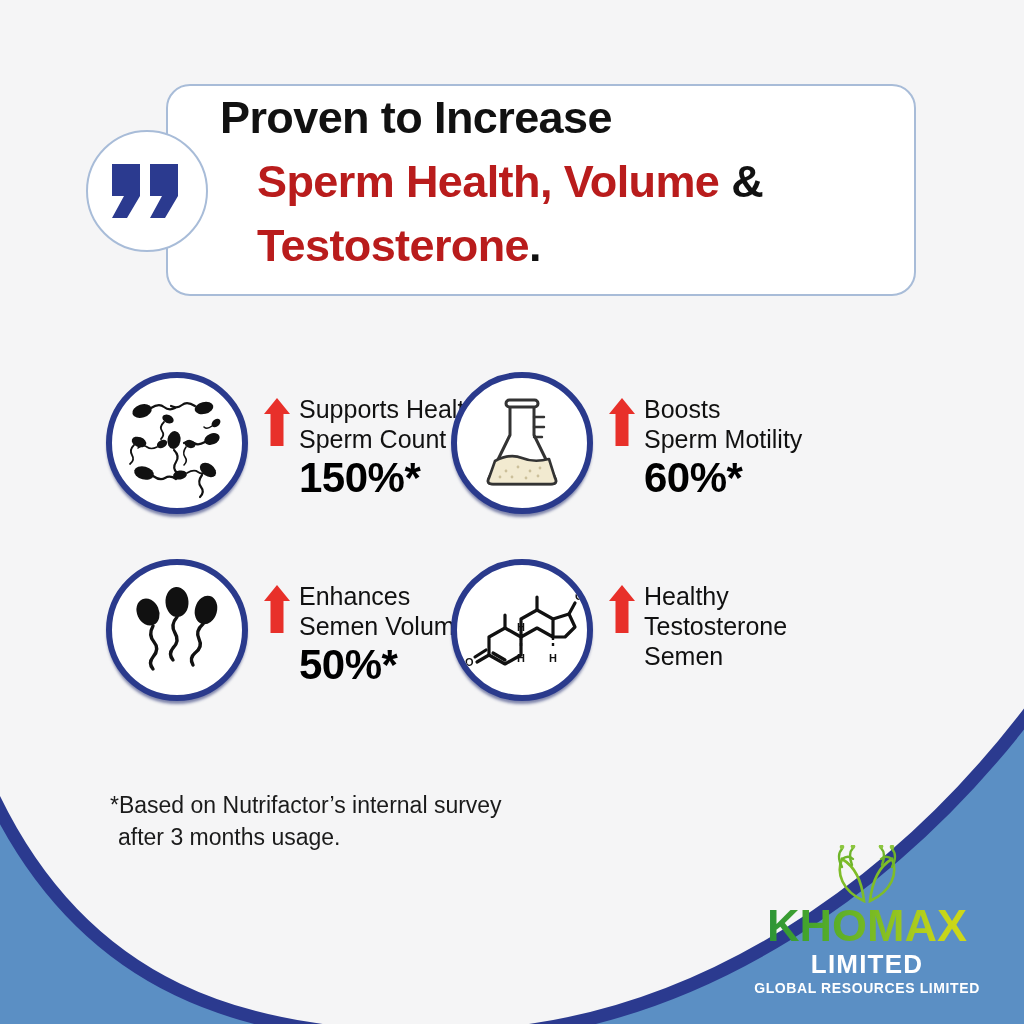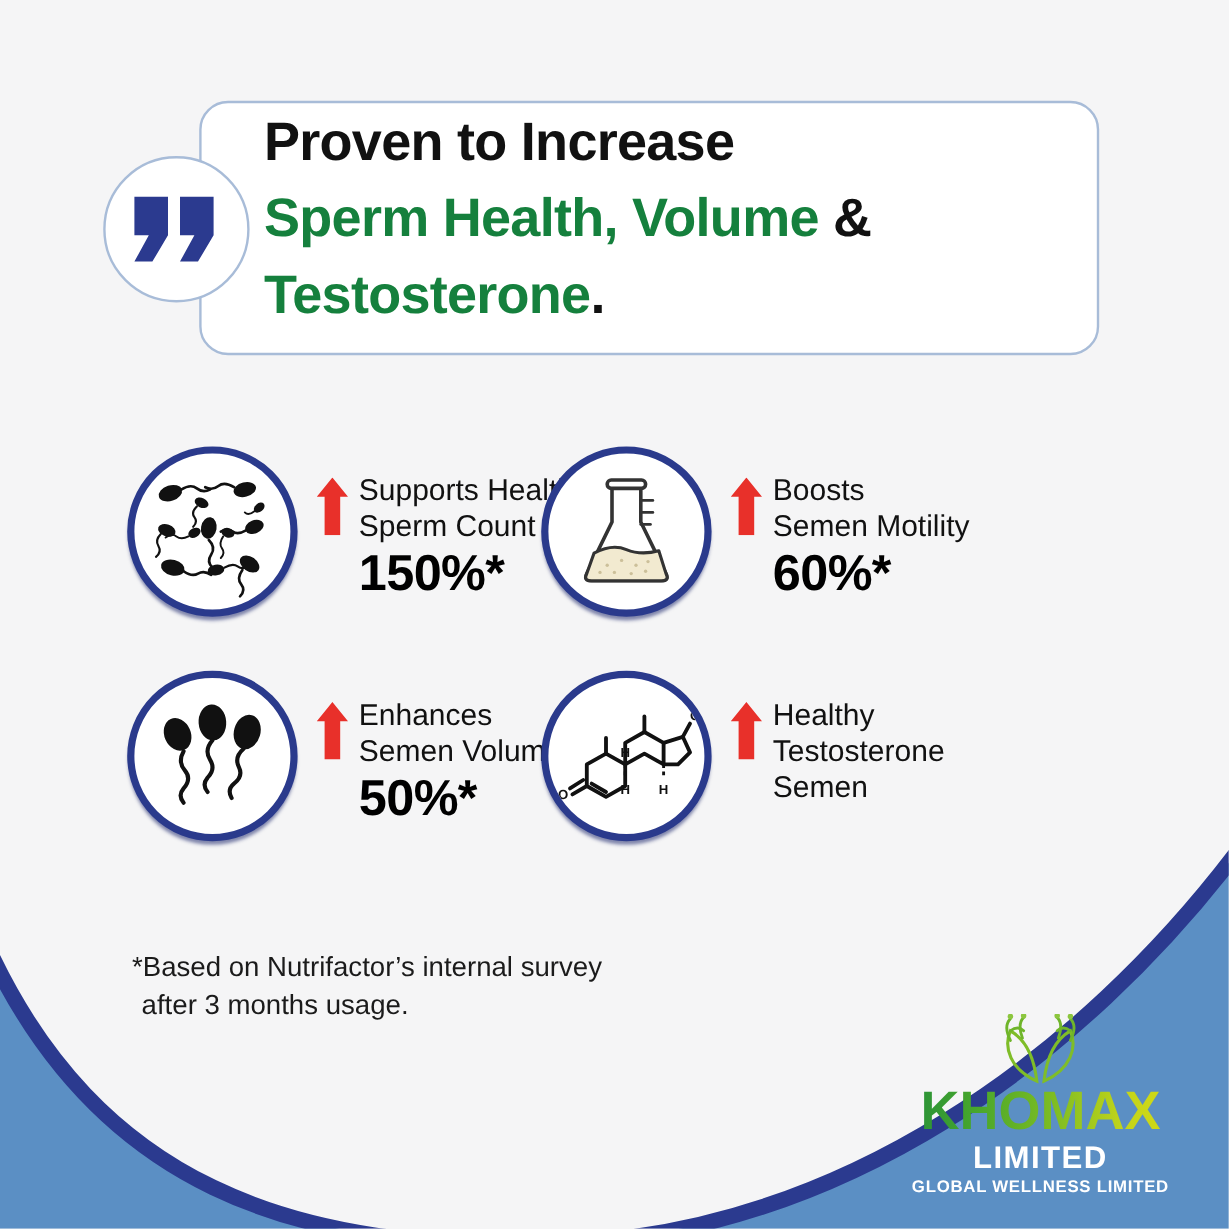--- a/index.html
+++ b/index.html
@@ -46,21 +46,22 @@
   }
   .head-line {
     font-size: 45px;
     line-height: 64px;
     font-weight: bold;
     letter-spacing: -0.6px;
     color: #111111;
     white-space: nowrap;
   }
   .accent {
-    color: #15803d;
+    color: #b91c1c;
+    margin-left: 37px;
   }
 
   .quote-badge {
     position: absolute;
     left: 86px;
     top: 130px;
     width: 118px;
     height: 118px;
     border-radius: 50%;
     background: #ffffff;
@@ -306,21 +307,21 @@
         </svg>
       </div>
       <div class="feature-text">
         <span class="up-arrow">
           <svg width="26" height="48" viewBox="0 0 26 48">
             <path d="M13,0 L26,16 L19.5,16 L19.5,48 L6.5,48 L6.5,16 L0,16 Z" fill="#e8302a"></path>
           </svg>
         </span>
         <span class="labels">
           <div class="label-line">Boosts</div>
-          <div class="label-line">Semen Motility</div>
+          <div class="label-line">Sperm Motility</div>
           <div class="pct">60%*</div>
         </span>
       </div>
     </div>
   </div>
 
   <div class="feature-row row-2">
 
     <div class="feature col-a">
       <div class="icon-circle">
@@ -421,14 +422,14 @@
       <g fill="#8cc63f">
         <circle cx="30" cy="2" r="2.3"></circle>
         <circle cx="41" cy="1.5" r="2.3"></circle>
         <circle cx="69" cy="1.5" r="2.3"></circle>
         <circle cx="80" cy="2" r="2.3"></circle>
       </g>
     </svg>
   </div>
   <div class="logo-name">KHOMAX</div>
   <div class="logo-sub">LIMITED</div>
-  <div class="logo-sub2">GLOBAL WELLNESS LIMITED</div>
+  <div class="logo-sub2">GLOBAL RESOURCES LIMITED</div>
 </div>
 
 </body></html>

